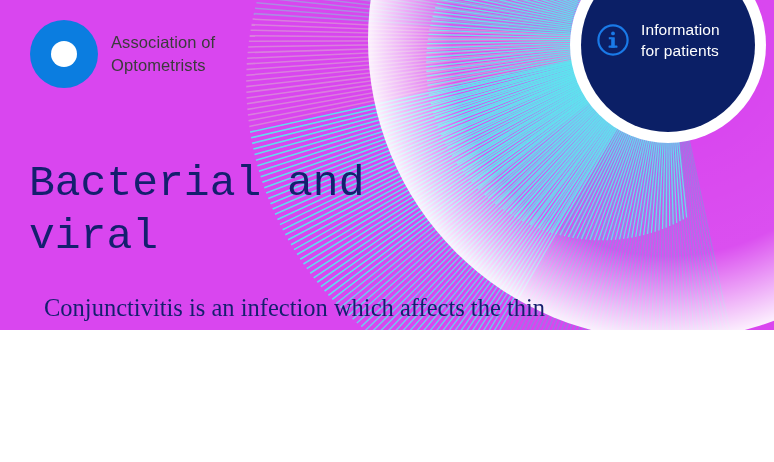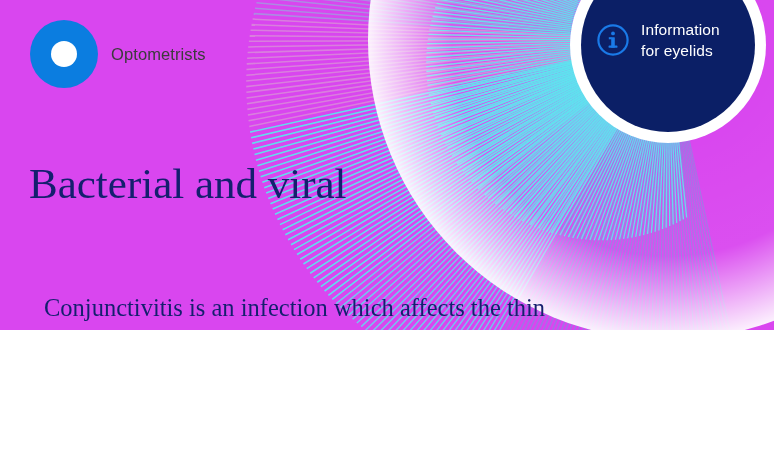--- a/index.html
+++ b/index.html
@@ -107,21 +107,21 @@
     letter-spacing: 0.1px;
   }
 
   
   .headline {
     position: absolute;
     left: 29px;
     top: 128px;
     width: 440px;
     color: #141f6e;
-    font-family: Liberation Serif, serif;
+    font-family: Liberation Mono, monospace;
     font-size: 43px;
     line-height: 53px;
     font-weight: 400;
   }
   .body-copy {
     position: absolute;
     left: 44px;
     top: 267px;
     width: 510px;
     color: #141f6e;
@@ -510,30 +510,31 @@
     <div class="badge-content">
       <svg class="info-icon" viewBox="0 0 34 34" aria-hidden="true">
         <circle cx="17" cy="17" r="14.6" fill="none" stroke="#1a7ae8" stroke-width="2.2"></circle>
         <circle cx="17" cy="10.4" r="1.9" fill="#1a7ae8"></circle>
         <rect x="15.2" y="14.2" width="3.6" height="10.6" rx="0.6" fill="#1a7ae8"></rect>
         <rect x="12.6" y="22.6" width="8.8" height="2.2" rx="0.6" fill="#1a7ae8"></rect>
         <rect x="12.8" y="14.2" width="3" height="2.1" fill="#1a7ae8"></rect>
       </svg>
       <div class="badge-text">
         <div>Information</div>
-        <div>for eyelids</div>
+        <div>for patients</div>
       </div>
     </div>
   </div>
 
   <div class="logo">
     <div class="logo-mark">
       <div class="logo-mark-hole"></div>
     </div>
     <div class="logo-text">
+      <div>Association of</div>
       <div>Optometrists</div>
     </div>
   </div>
 
   <h1 class="headline">
     <span>Bacterial and viral</span><br>
   </h1>
 
   <p class="body-copy">Conjunctivitis is an infection which affects the thin layer of tissue that covers part of the front of the eye and the inside of the eyelids.</p>
 

